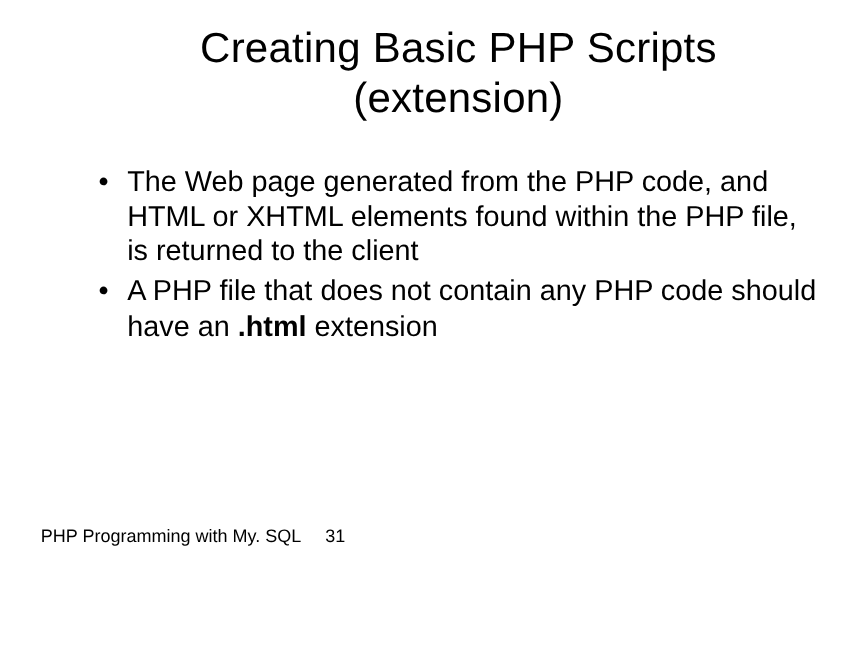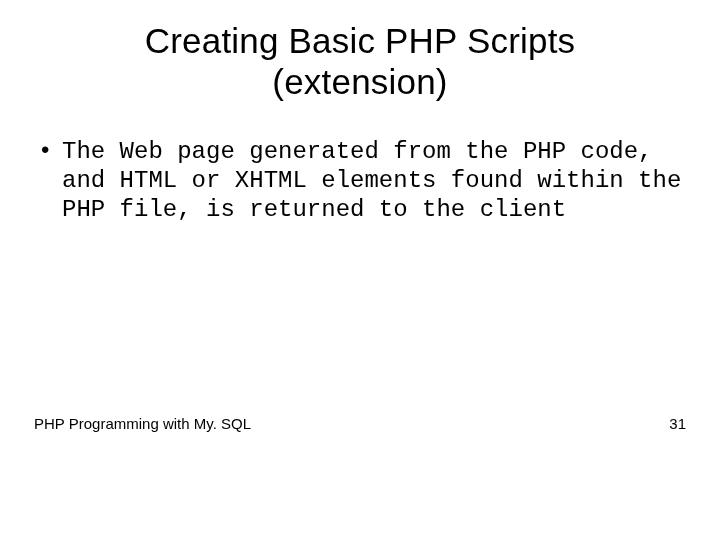--- a/index.html
+++ b/index.html
@@ -10,80 +10,82 @@
     background: #ffffff;
     font-family: Arial, Helvetica, sans-serif;
     color: #000000;
     overflow: hidden;
   }
   .slide {
     position: relative;
     width: 720px;
     height: 492px;
     box-sizing: border-box;
+    padding-left: 44px;
   }
   .title {
     text-align: center;
     font-size: 35px;
     line-height: 1.18;
     padding-top: 20px;
     font-weight: 400;
     letter-spacing: 0.2px;
   }
   .body {
     padding: 34px 34px 0 34px;
   }
   ul.bullets {
     list-style: none;
     margin: 0;
     padding: 0;
-    font-family: Liberation Mono, monospace;
   }
   ul.bullets > li {
     position: relative;
     font-size: 24px;
     line-height: 1.22;
     padding-left: 28px;
     margin-bottom: 4px;
   }
   ul.bullets > li::before {
     content: "•";
     position: absolute;
     left: 4px;
     top: 0;
     font-size: 24px;
   }
   .bold {
     font-weight: 700;
   }
   .footer {
     position: absolute;
-    bottom: 60px;
+    bottom: 36px;
     left: 34px;
     right: 34px;
     display: flex;
-    justify-content: space-between;
     font-size: 15px;
     gap: 20px;
   }
 </style>
 </head>
 <body>
 
 <div class="slide">
   <div class="title">
     <span>Creating Basic PHP Scripts</span><br>
     <span>(extension)</span>
   </div>
 
   <div class="body">
     <ul class="bullets">
       <li>
         <span>The Web page generated from the PHP code, and HTML or XHTML elements found within the PHP file, is returned to the client</span>
       </li>
+      <li>
+        <span>A PHP file that does not contain any PHP code should have an </span><span class="bold">.html</span><span> extension</span>
+      </li>
     </ul>
   </div>
 
   <div class="footer">
     <span>PHP Programming with My. SQL</span>
     <span>31</span>
   </div>
 </div>
 
 </body></html>

